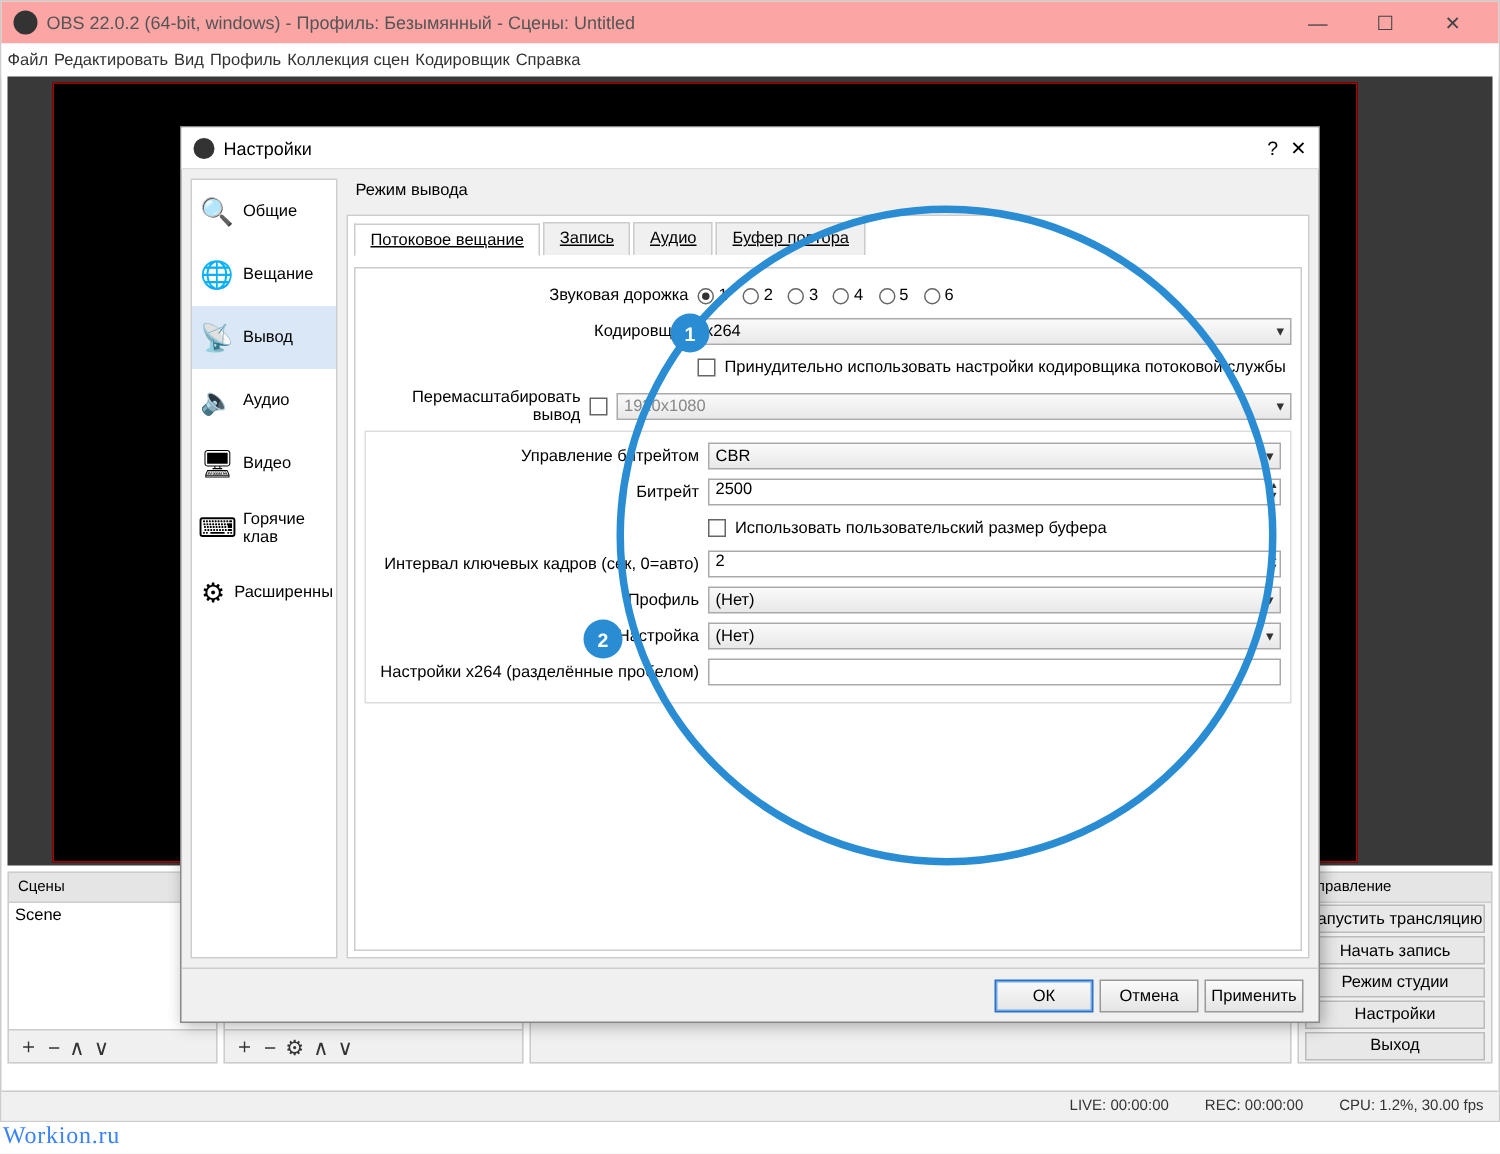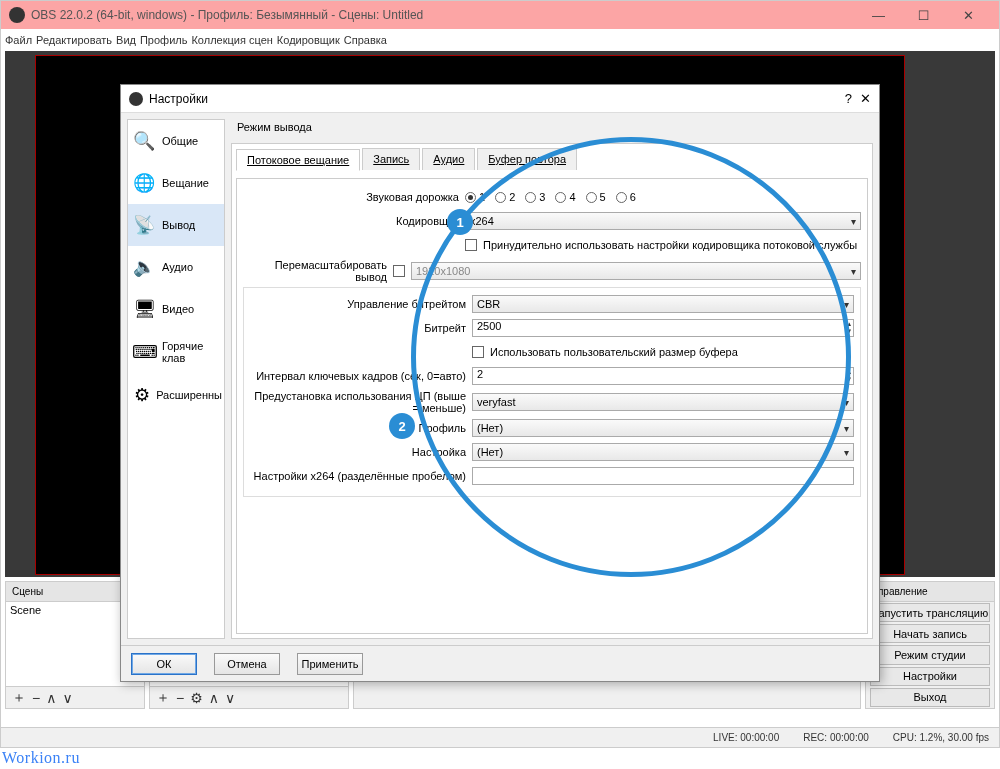--- a/index.html
+++ b/index.html
@@ -64,21 +64,21 @@
 .dropdown { flex: 1; height: 18px; border: 1px solid #aaa; background: linear-gradient(#fafafa,#e8e8e8); font-size: 11px; padding: 0 4px; display:flex; align-items:center; position:relative;}
 .dropdown::after{content:"▾"; position:absolute; right:4px; font-size:10px; color:#333;}
 .spinner { flex: 1; height: 18px; border: 1px solid #aaa; background: #fff; font-size: 11px; padding: 0 4px; display:flex; align-items:flex-start; position:relative;}
 .spinner::after{content:"▴\A▾"; white-space:pre; position:absolute; right:2px; font-size:7px; line-height:7px; color:#333;}
 .radios { display: flex; gap: 10px; align-items:center; }
 .radio { display:flex; align-items:center; gap:3px; }
 .radio-dot{ width:11px; height:11px; border:1px solid #666; border-radius:50%; display:inline-flex; align-items:center; justify-content:center;}
 .radio-dot.checked::after{content:""; width:5px; height:5px; background:#333; border-radius:50%;}
 .chk { width:12px; height:12px; border:1px solid #666; background:#fff; display:inline-block;}
 .sep-block { border: 1px solid #ddd; padding: 6px; margin-top: 4px;}
-.dlg-footer { height: 36px; display: flex; align-items: center; justify-content: flex-start; gap: 17px; padding: 0 10px; border-top: 1px solid #ccc; }
+.dlg-footer { height: 36px; display: flex; align-items: center; justify-content: flex-end; gap: 4px; padding: 0 10px; border-top: 1px solid #ccc; }
 .dlg-btn { min-width: 66px; height: 22px; background: linear-gradient(#fafafa,#e5e5e5); border: 1px solid #999; font-size: 11px; cursor: default; }
 .dlg-btn.primary { border: 1px solid #2a72c8; box-shadow: inset 0 0 0 1px #6fa8e6; }
 
 
 .callout-circle { position: absolute; top: 52px; left: 290px; width: 440px; height: 440px; border: 5px solid #2a8dd4; border-radius: 50%; pointer-events: none; z-index: 5; }
 .badge { position: absolute; width: 26px; height: 26px; background: #2a8dd4; border-radius: 50%; color: #fff; display: flex; align-items: center; justify-content: center; font-size: 13px; font-weight: bold; z-index: 6; pointer-events:none;}
 .badge.b1 { top: 124px; left: 326px; }
 .badge.b2 { top: 328px; left: 268px; }
 
 .watermark { position: absolute; bottom: 2px; left: 2px; font-size: 16px; color: #3b82f6; font-family: Georgia, serif; letter-spacing:0.5px;}
@@ -269,28 +269,20 @@
             </div>
             <div class="frow">
               <div class="flbl">Интервал ключевых кадров (сек, 0=авто)</div>
               <div class="fctrl">
                   <div class="spinner">
                     <span>2</span>
                   </div>
                 </div>
             </div>
             <div class="frow">
-              <div class="flbl">Предустановка использования ЦП (выше = меньше)</div>
-              <div class="fctrl">
-                  <div class="dropdown">
-                    <span>veryfast</span>
-                  </div>
-                </div>
-            </div>
-            <div class="frow">
               <div class="flbl">Профиль</div>
               <div class="fctrl">
                   <div class="dropdown">
                     <span>(Нет)</span>
                   </div>
                 </div>
             </div>
             <div class="frow">
               <div class="flbl">Настройка</div>
               <div class="fctrl">

